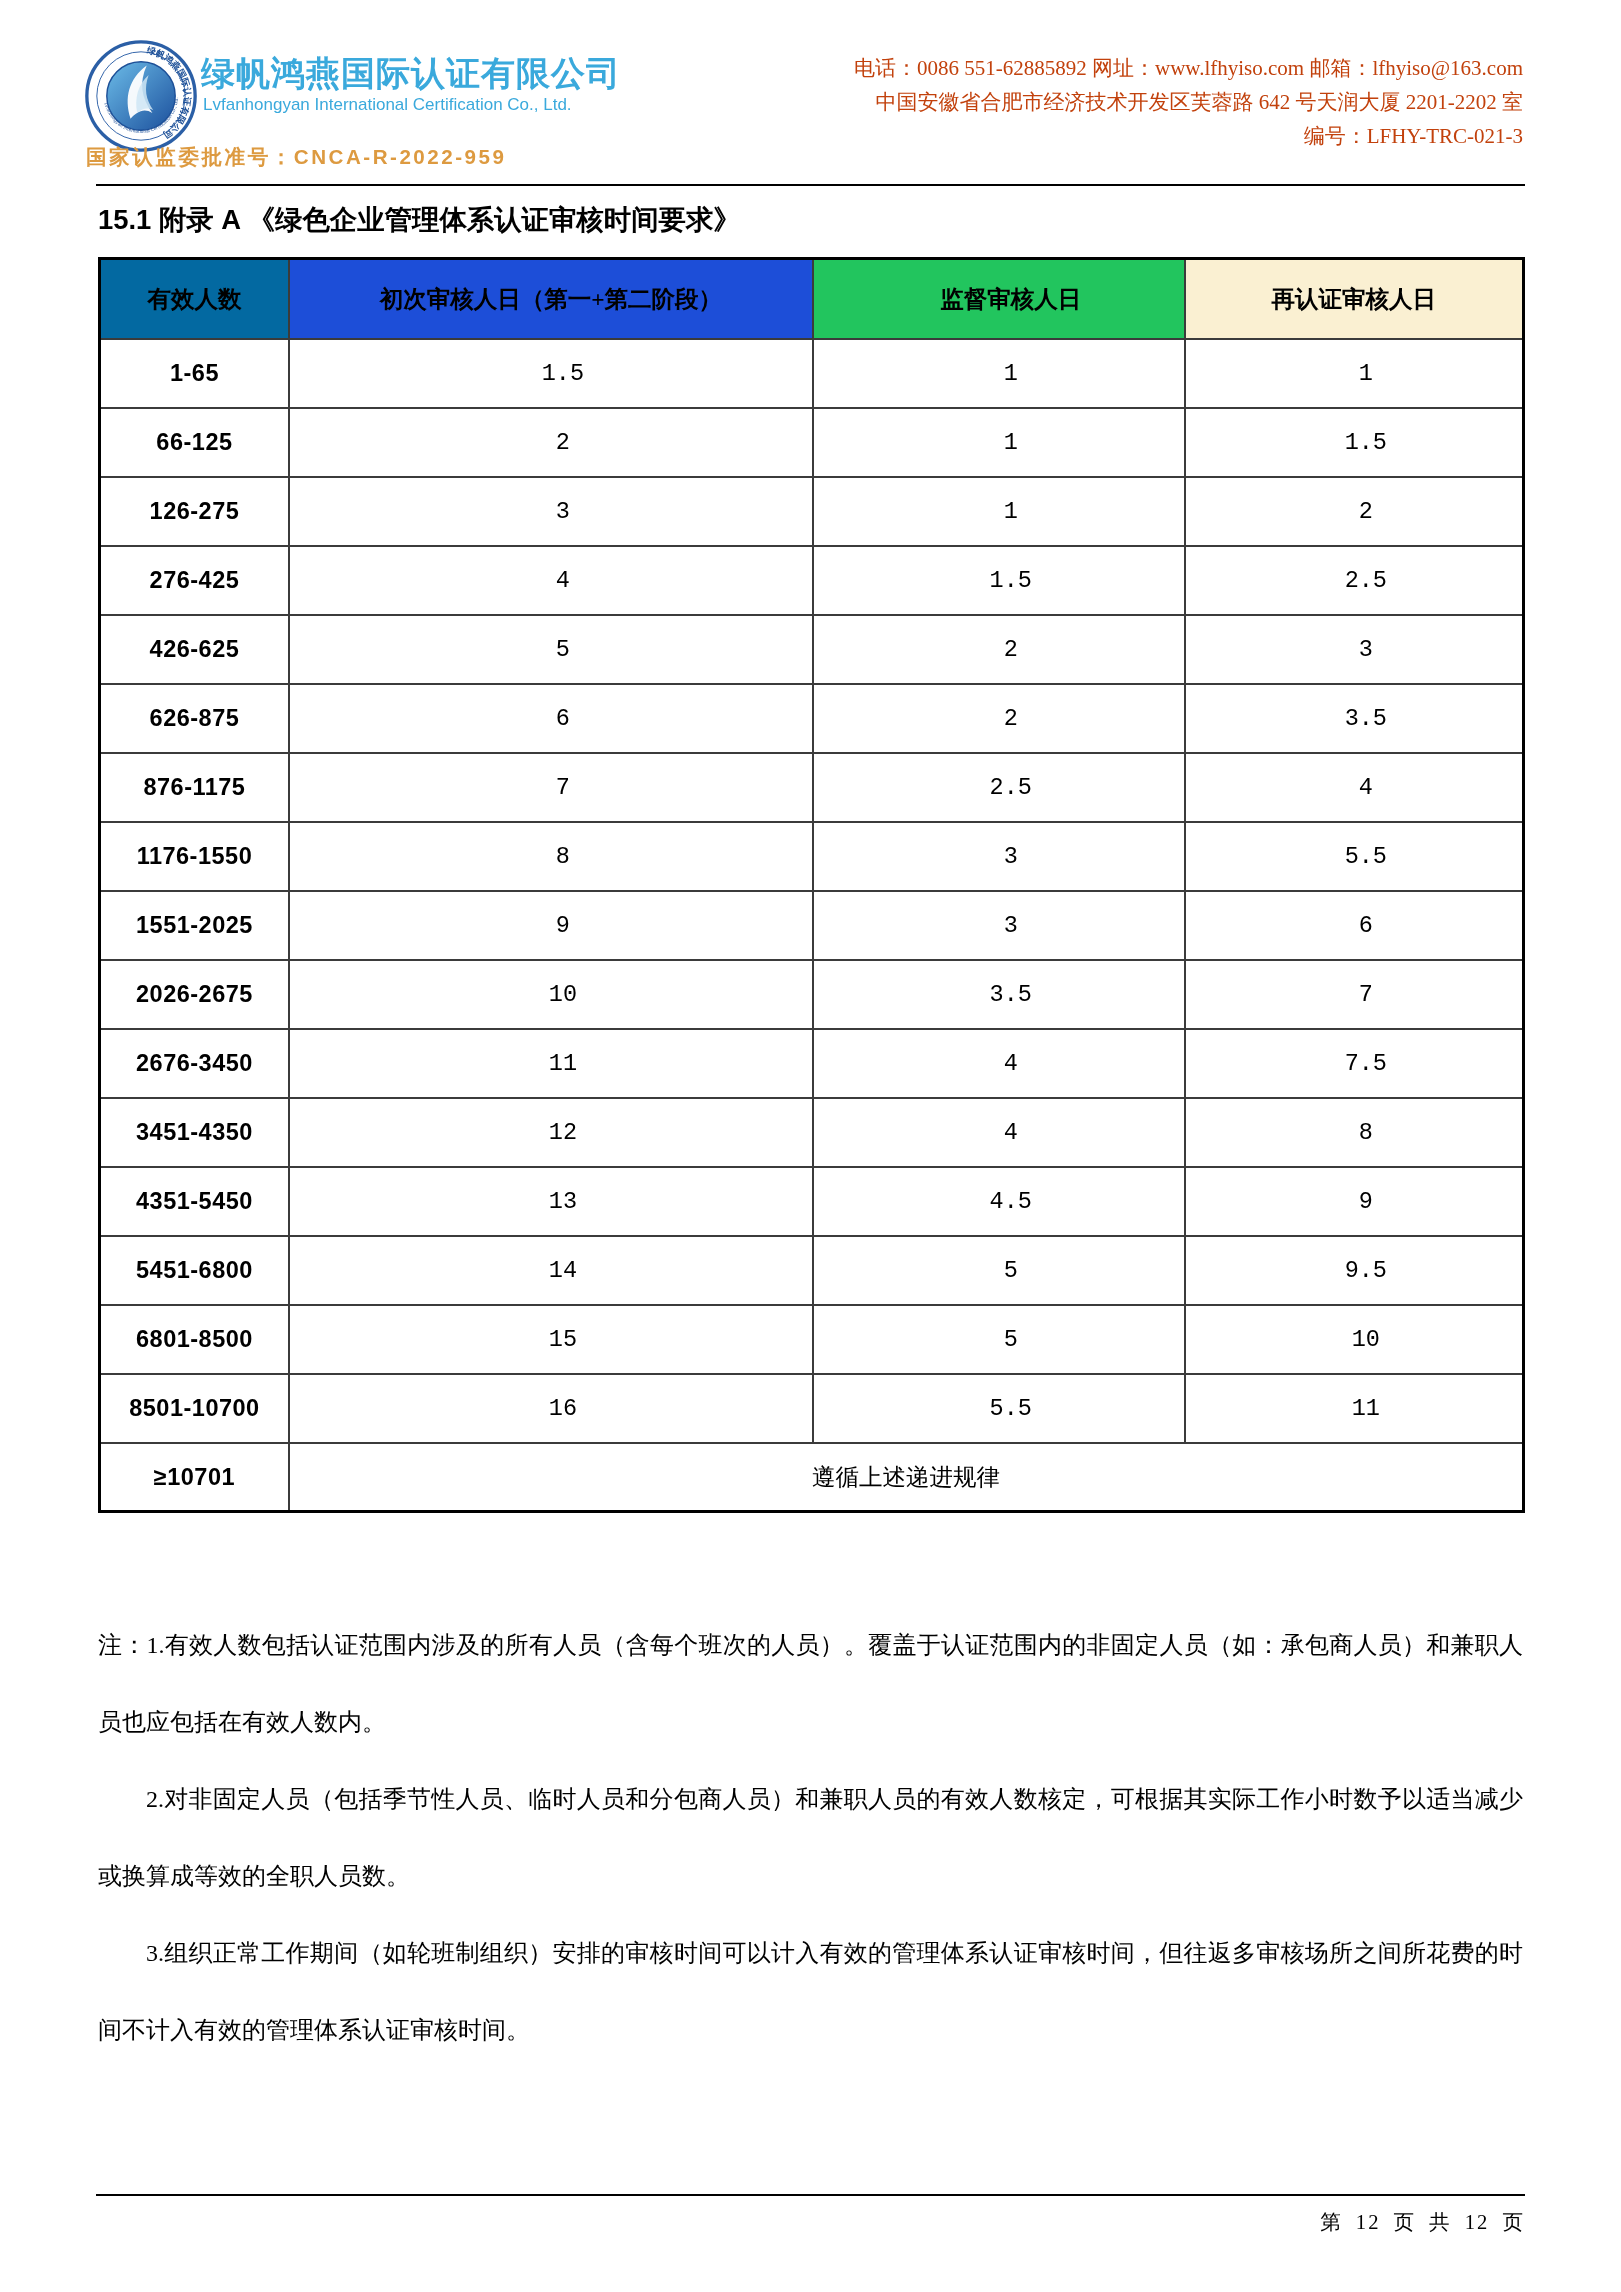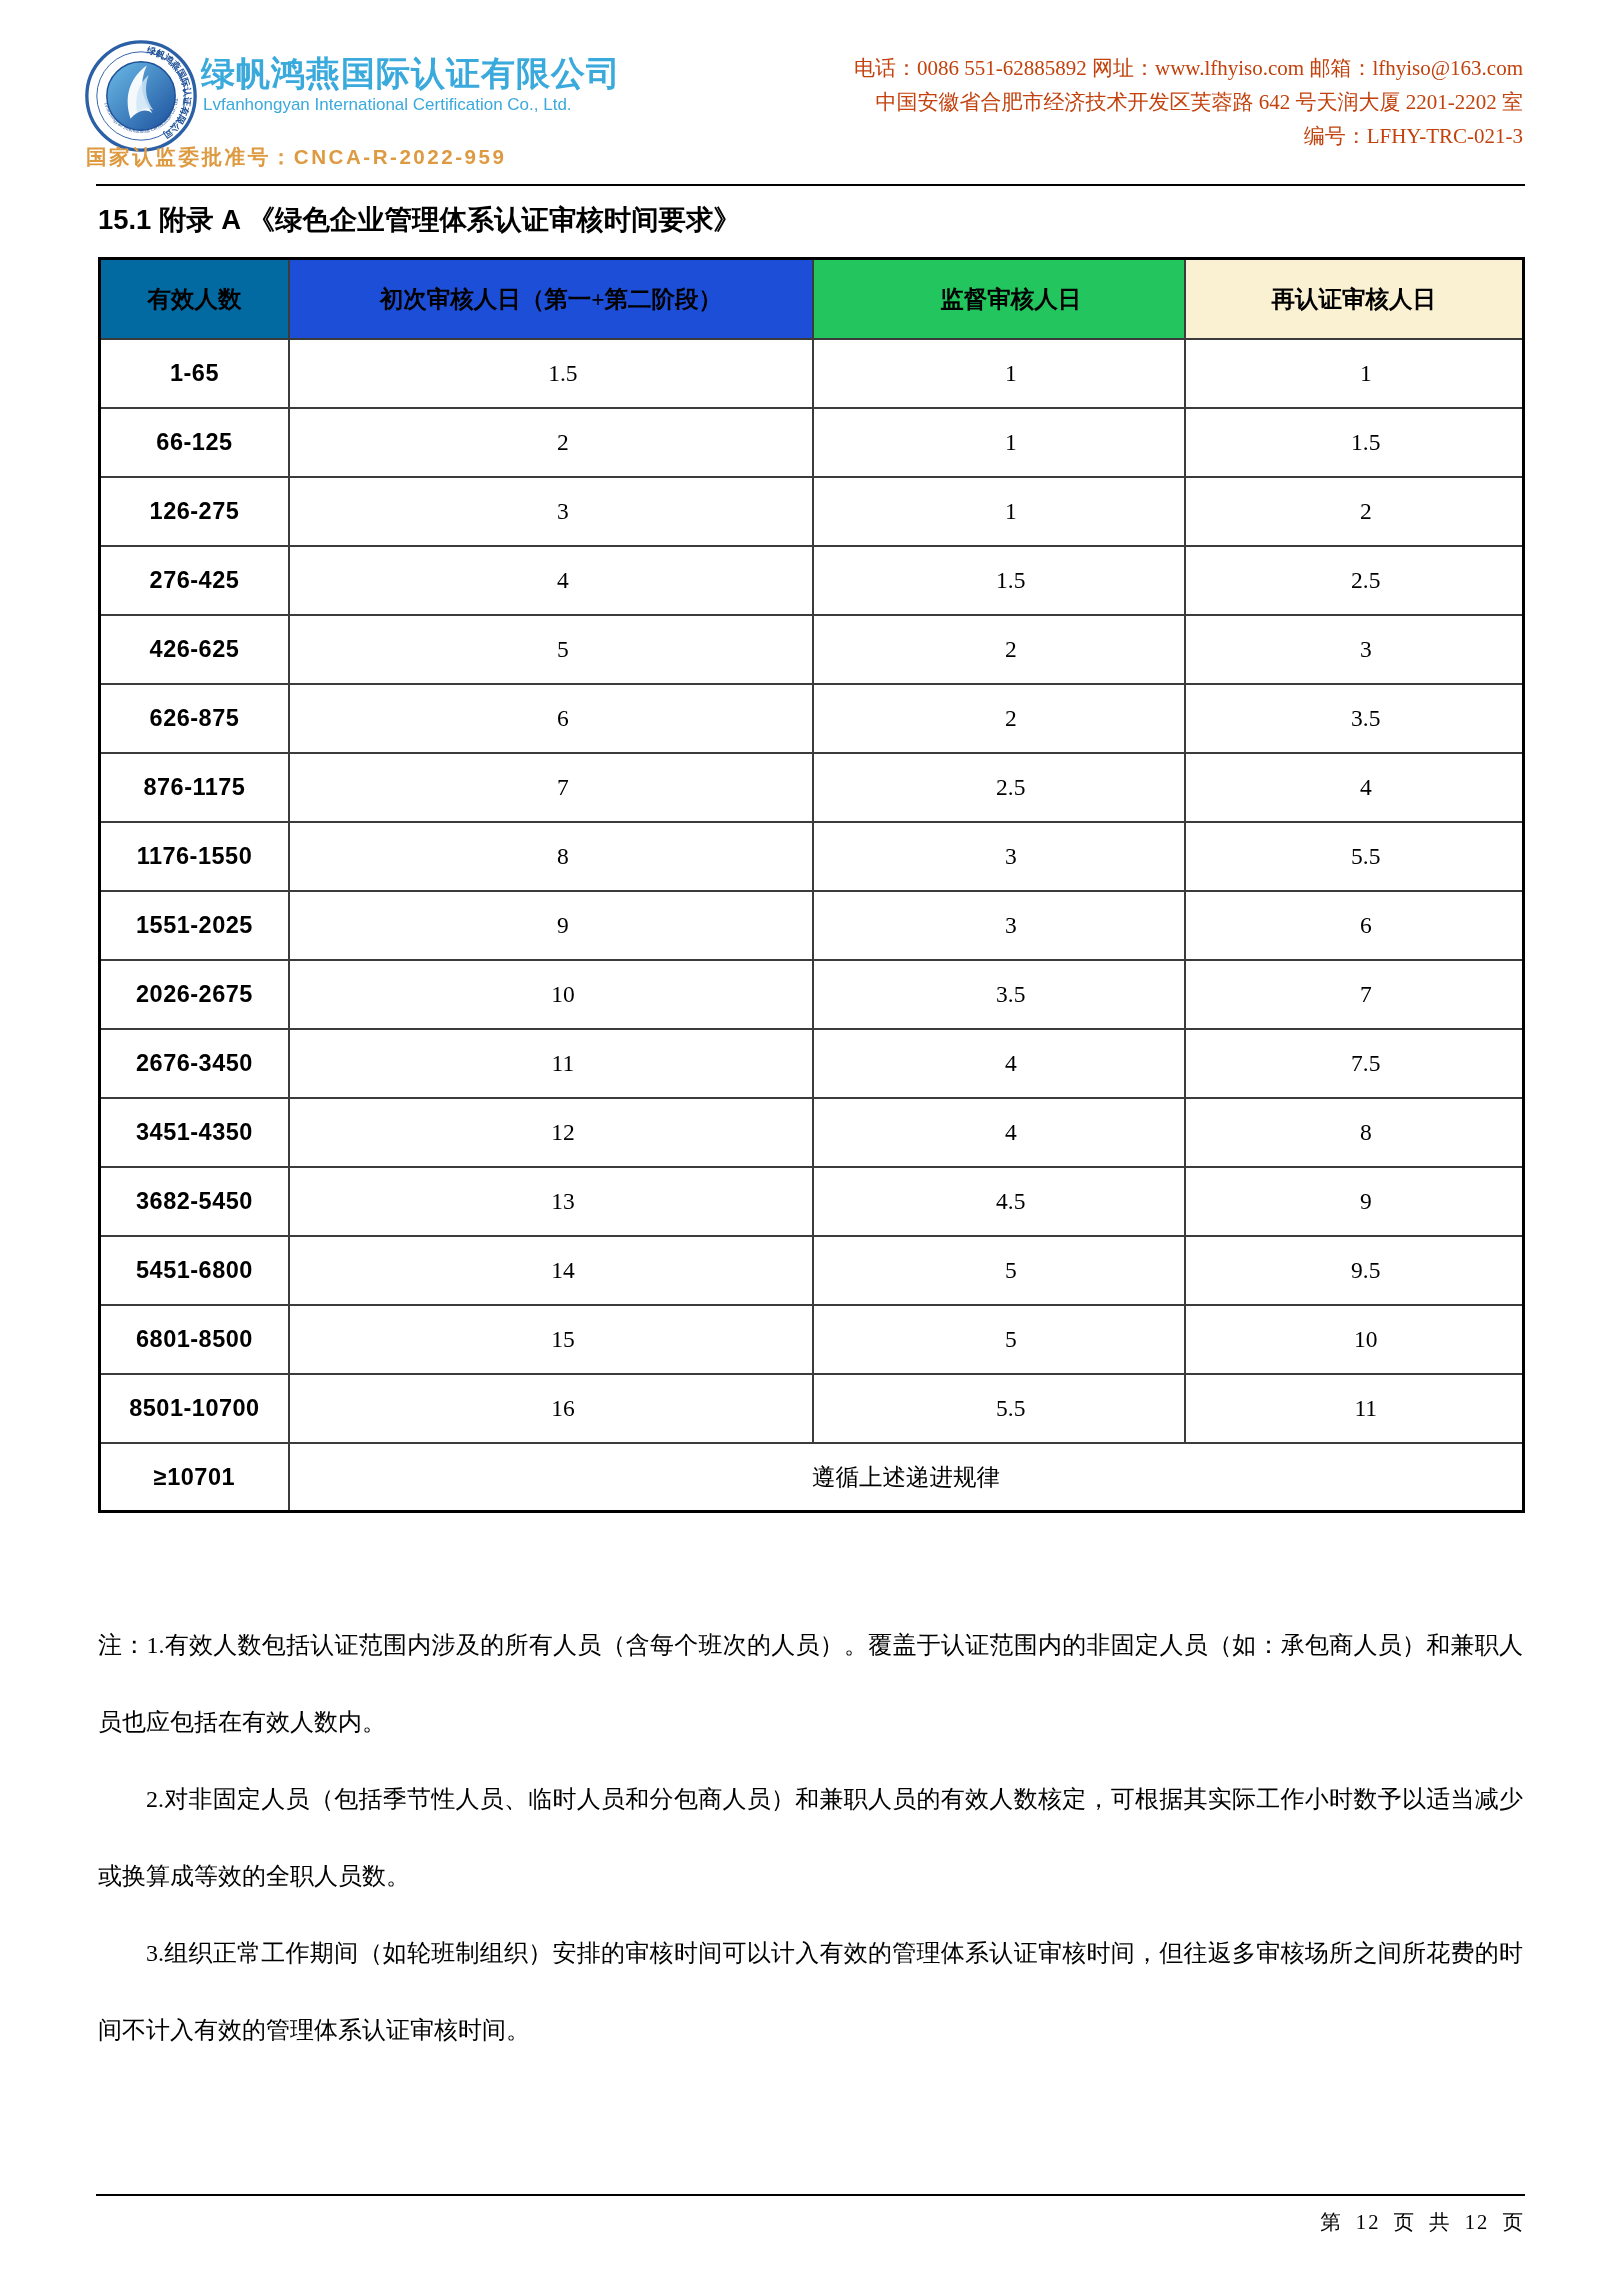--- a/index.html
+++ b/index.html
@@ -57,21 +57,21 @@
   }
   table.audit th {
     background:#faf0d2; font-weight:bold; height:80px;
     font-family:"Liberation Serif","DejaVu Serif",serif;
   }
   table.audit td { height:69px; background:#ffffff; }
   td.range {
     font-family:"Liberation Sans","DejaVu Sans",sans-serif;
     font-weight:bold; letter-spacing:0.5px;
   }
-  td.num { font-family:Liberation Serif, serif;padding-left:24px; }
+  td.num { font-family:Liberation Mono, monospace;padding-left:24px; }
   td.merged-note { font-family:"Liberation Serif","DejaVu Serif",serif; height:76px; }
   
   .notes { margin:94px 98px 0 98px; font-size:24px; line-height:77px; text-align:justify; color:#000; }
   .notes p.indent { text-indent:2em; }
   
   .footer {
     position:absolute; left:96px; right:96px; top:2194px;
     border-top:2.9px solid #000; text-align:right; padding-top:11.8px;
     font-size:20.6px; color:#000; letter-spacing:2px; word-spacing:5.9px;
   }
@@ -202,21 +202,21 @@
           <td class="num">4</td>
           <td class="num">7.5</td>
         </tr>
         <tr>
           <td class="range">3451-4350</td>
           <td class="num">12</td>
           <td class="num">4</td>
           <td class="num">8</td>
         </tr>
         <tr>
-          <td class="range">3682-5450</td>
+          <td class="range">4351-5450</td>
           <td class="num">13</td>
           <td class="num">4.5</td>
           <td class="num">9</td>
         </tr>
         <tr>
           <td class="range">5451-6800</td>
           <td class="num">14</td>
           <td class="num">5</td>
           <td class="num">9.5</td>
         </tr>

